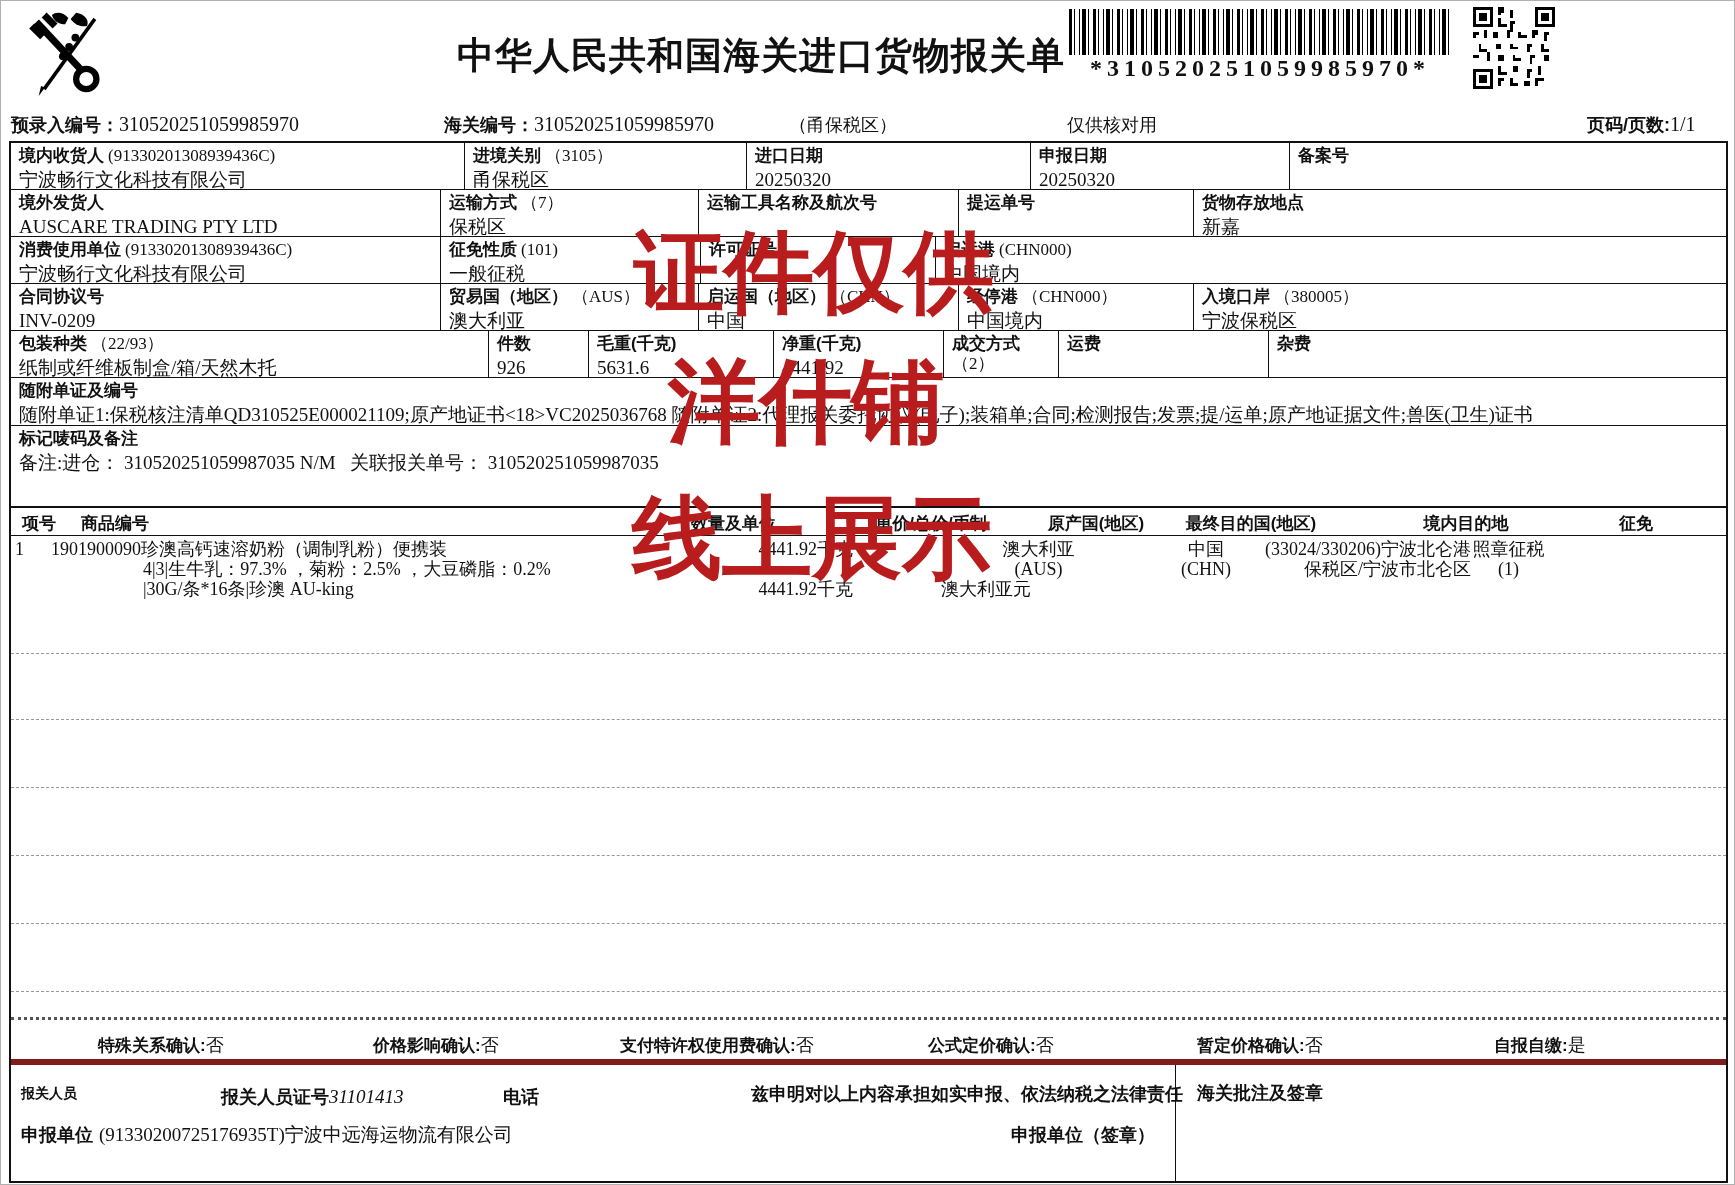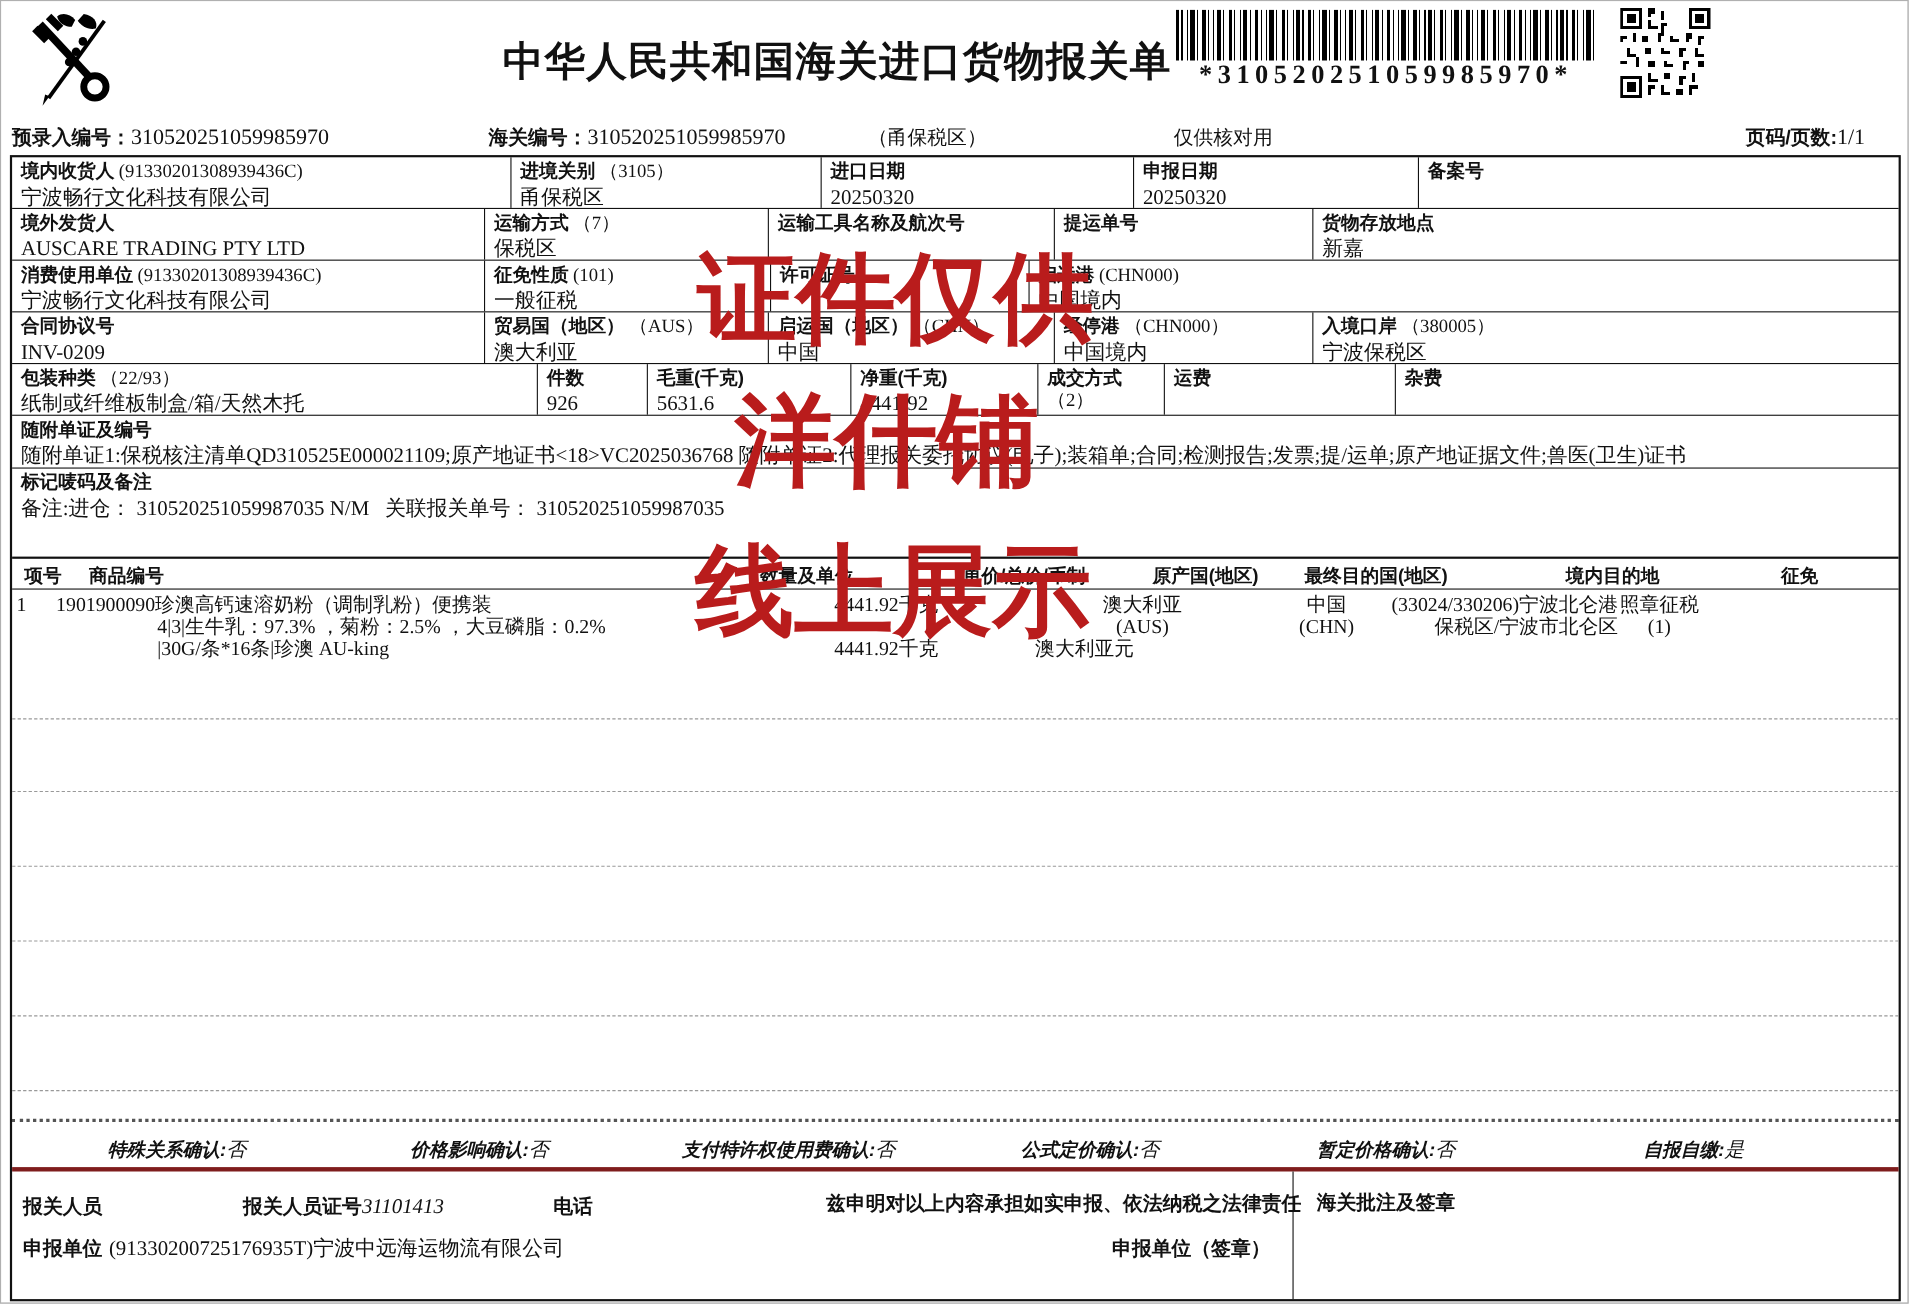--- a/index.html
+++ b/index.html
@@ -20,21 +20,21 @@
   .i-pre{left:10px;} .i-cust{left:443px;} .i-zone{left:788px;} .i-check{left:1066px;} .i-page{left:1586px;}
   .ilbl{font-family:"Liberation Sans","DejaVu Sans",sans-serif;font-weight:bold;font-size:18px;}
   .ival{font-size:20px;}
   
   .table{position:absolute;left:8px;top:140px;width:1719px;height:1042px;border:2px solid #111;box-sizing:border-box;}
   .row{position:absolute;left:0;width:1715px;display:flex;border-bottom:1px solid #111;box-sizing:border-box;}
   .rr1{top:0;height:47px;gap:24px;} .rr2{top:47px;height:47px;} .rr3{top:94px;height:47px;}
   .rr4{top:141px;height:47px;} .rr5{top:188px;height:47px;}
   .rr6{top:235px;height:48px;} .rr7{top:283px;height:82px;border-bottom:2px solid #111;}
   .ghead{top:365px;height:28px;} .gbody{top:393px;height:484px;border-bottom:3px dotted #555;}
-  .conf{top:877px;height:45px;border-bottom:4px solid #7f1d1d;font-style:italic;} .foot{top:922px;height:116px;border-bottom:none;}
+  .conf{top:877px;height:45px;border-bottom:6px solid #7f1d1d;} .foot{top:922px;height:116px;border-bottom:none;}
   .cell{box-sizing:border-box;border-left:1px solid #111;padding:3px 8px 0;overflow:hidden;line-height:1.15;}
   .cell.first{border-left:none;}
   .w429{width:429px;} .w258{width:258px;} .w260{width:260px;} .w235{width:235px;} .wfill{flex:1;}
   .w477{width:477px;} .w100{width:100px;} .w185{width:185px;} .w170{width:170px;}
   .w115{width:115px;} .w210{width:210px;} .w205{width:205px;}
   .lbl{font-family:"Liberation Sans","DejaVu Sans",sans-serif;font-weight:bold;font-size:17px;}
   .code{font-size:17px;}
   .val{font-size:19px;margin-top:3px;}
   .pre{white-space:pre;}
   
@@ -301,21 +301,21 @@
       <span class="cf cf1"><span class="lbl">特殊关系确认:</span><span class="ival">否</span></span>
       <span class="cf cf2"><span class="lbl">价格影响确认:</span><span class="ival">否</span></span>
       <span class="cf cf3"><span class="lbl">支付特许权使用费确认:</span><span class="ival">否</span></span>
       <span class="cf cf4"><span class="lbl">公式定价确认:</span><span class="ival">否</span></span>
       <span class="cf cf5"><span class="lbl">暂定价格确认:</span><span class="ival">否</span></span>
       <span class="cf cf6"><span class="lbl">自报自缴:</span><span class="ival">是</span></span>
     </div>
 
     <div class="row foot">
       <div class="fdiv"></div>
-      <span class="fitem lbl" style="left:10px;top:20px;font-size:18px;">报关人员</span>
+      <span class="fitem lbl" style="left:10px;top:20px;font-size:14px;">报关人员</span>
       <span class="fitem" style="left:210px;top:20px;"><span class="lbl" style="font-size:18px;">报关人员证号</span><span class="ival" style="font-size:19px;font-style:italic;">31101413</span></span>
       <span class="fitem lbl" style="left:492px;top:20px;font-size:18px;">电话</span>
       <span class="fitem lbl" style="left:740px;top:17px;font-size:18px;">兹申明对以上内容承担如实申报、依法纳税之法律责任</span>
       <span class="fitem lbl" style="left:1000px;top:58px;font-size:18px;">申报单位（签章）</span>
       <span class="fitem lbl" style="left:1186px;top:16px;font-size:18px;">海关批注及签章</span>
       <span class="fitem lbl" style="left:10px;top:58px;font-size:18px;">申报单位</span>
       <span class="fitem ival" style="left:88px;top:57px;font-size:19px;">(91330200725176935T)宁波中远海运物流有限公司</span>
     </div>
 
   </div>

